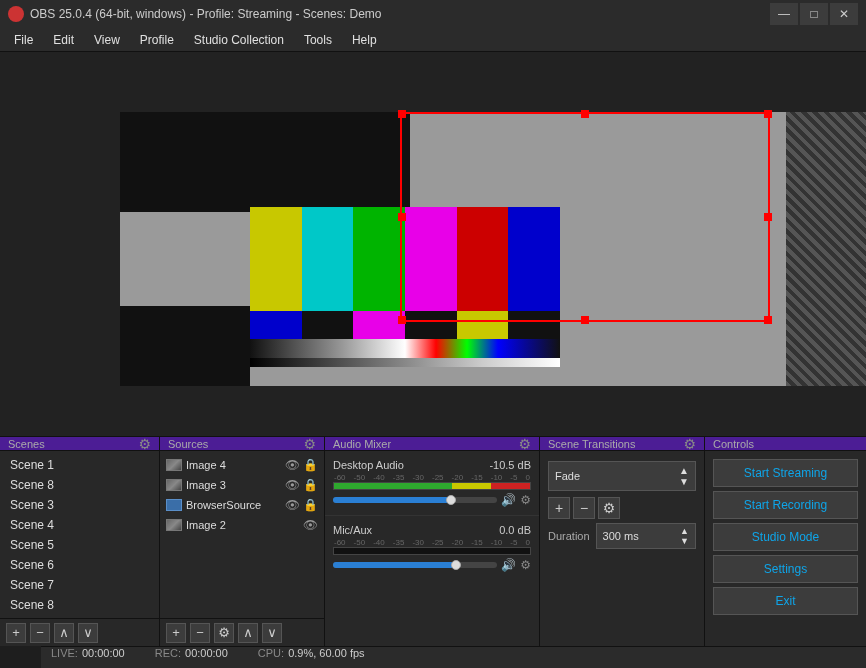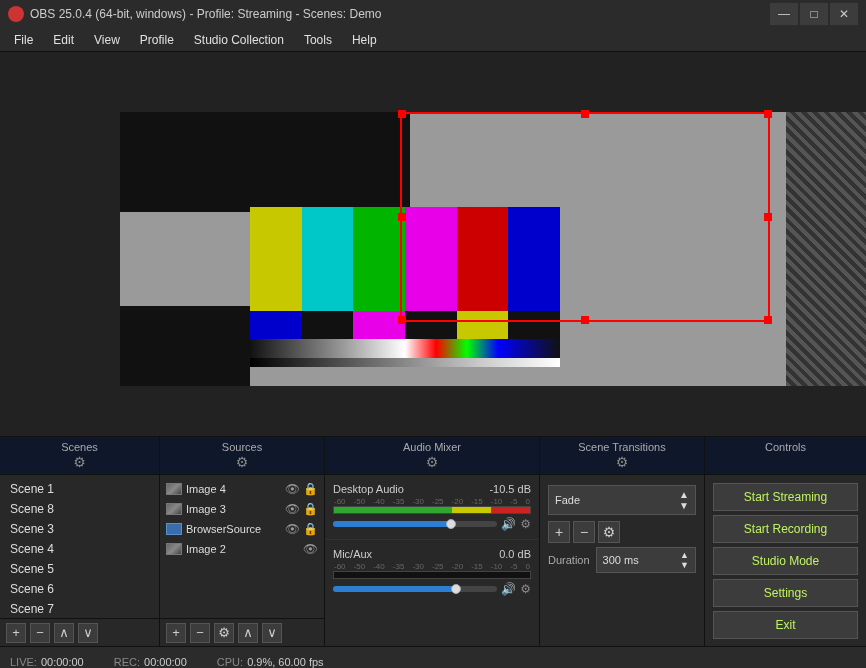--- a/index.html
+++ b/index.html
@@ -181,30 +181,29 @@
       border-top: 1px solid #111;
     }
 
     
     .panel {
       display: flex;
       flex-direction: column;
       border-right: 1px solid #111;
     }
     .panel-header {
-      background: #0f172a;
+      background: #4c1d95;
       padding: 4px 8px;
       font-size: 11px;
       color: #aaa;
       display: flex;
       align-items: center;
       justify-content: space-between;
       border-bottom: 1px solid #111;
-      height: 38px;
-      flex-direction: column;
+      height: 14px;
     }
     .panel-header-icon {
       font-size: 14px;
       color: #888;
       cursor: pointer;
     }
     .panel-content {
       flex: 1;
       overflow: hidden;
       padding: 4px 0;
@@ -401,43 +400,44 @@
     #controls-panel {
       flex: 1;
       border-right: none;
     }
     .control-btn {
       width: calc(100% - 16px);
       margin: 4px 8px 0;
       padding: 6px 0;
       background: #3c3c3c;
       border: 1px solid #555;
-      color: #bef264;
+      color: #0ea5e9;
       cursor: pointer;
       font-size: 12px;
       text-align: center;
       display: block;
     }
     .control-btn.stream { background: #3c3c3c; }
     .control-btn.record { background: #3c3c3c; }
     .control-btn.studio { background: #3c3c3c; }
     .control-btn.settings { background: #3c3c3c; }
     .control-btn.exit { background: #3c3c3c; }
 
     
     #statusbar {
       background: #2b2b2b;
       border-top: 1px solid #111;
       height: 22px;
       display: flex;
-      align-items: flex-end;
+      align-items: flex-start;
       padding: 0 10px;
       gap: 30px;
       font-size: 11px;
       color: #aaa;
+      margin-left: 41px;
     }
     .status-item { display: flex; gap: 4px; }
     .status-label { color: #888; }
     .status-value { color: #ccc; }
   </style>
 </head>
 <body>
 
 <div id="titlebar">
   <div id="titlebar-left">

